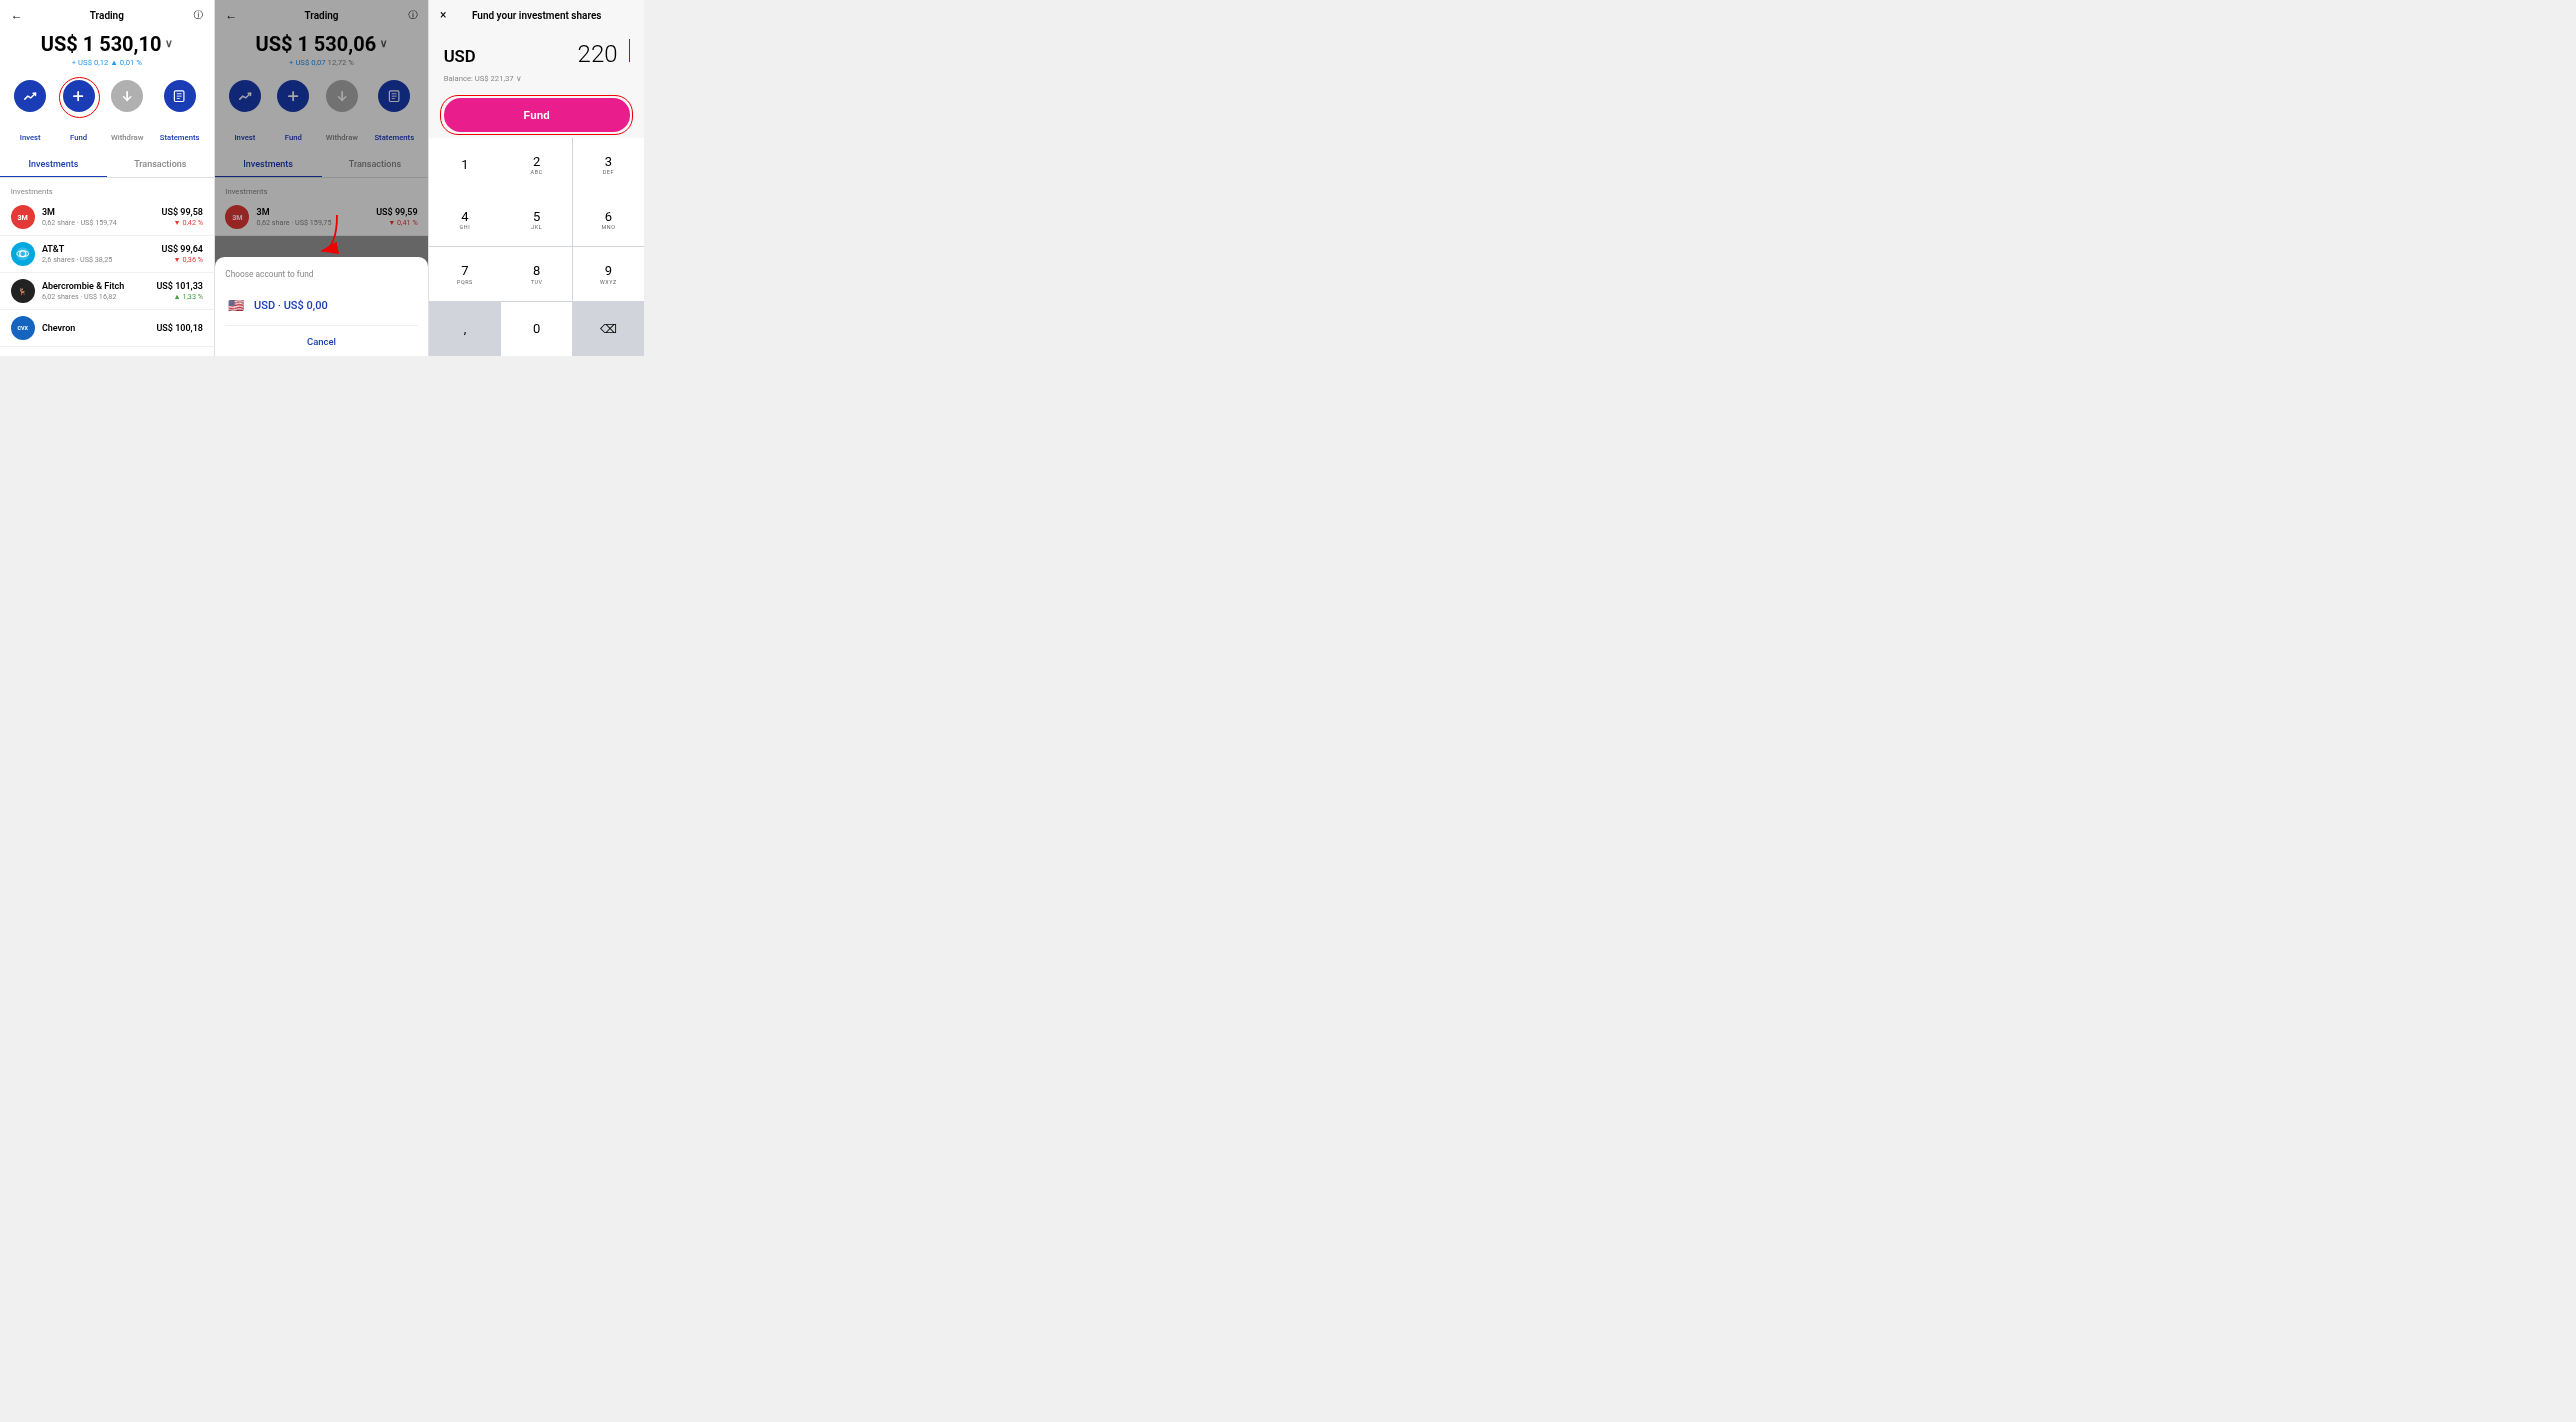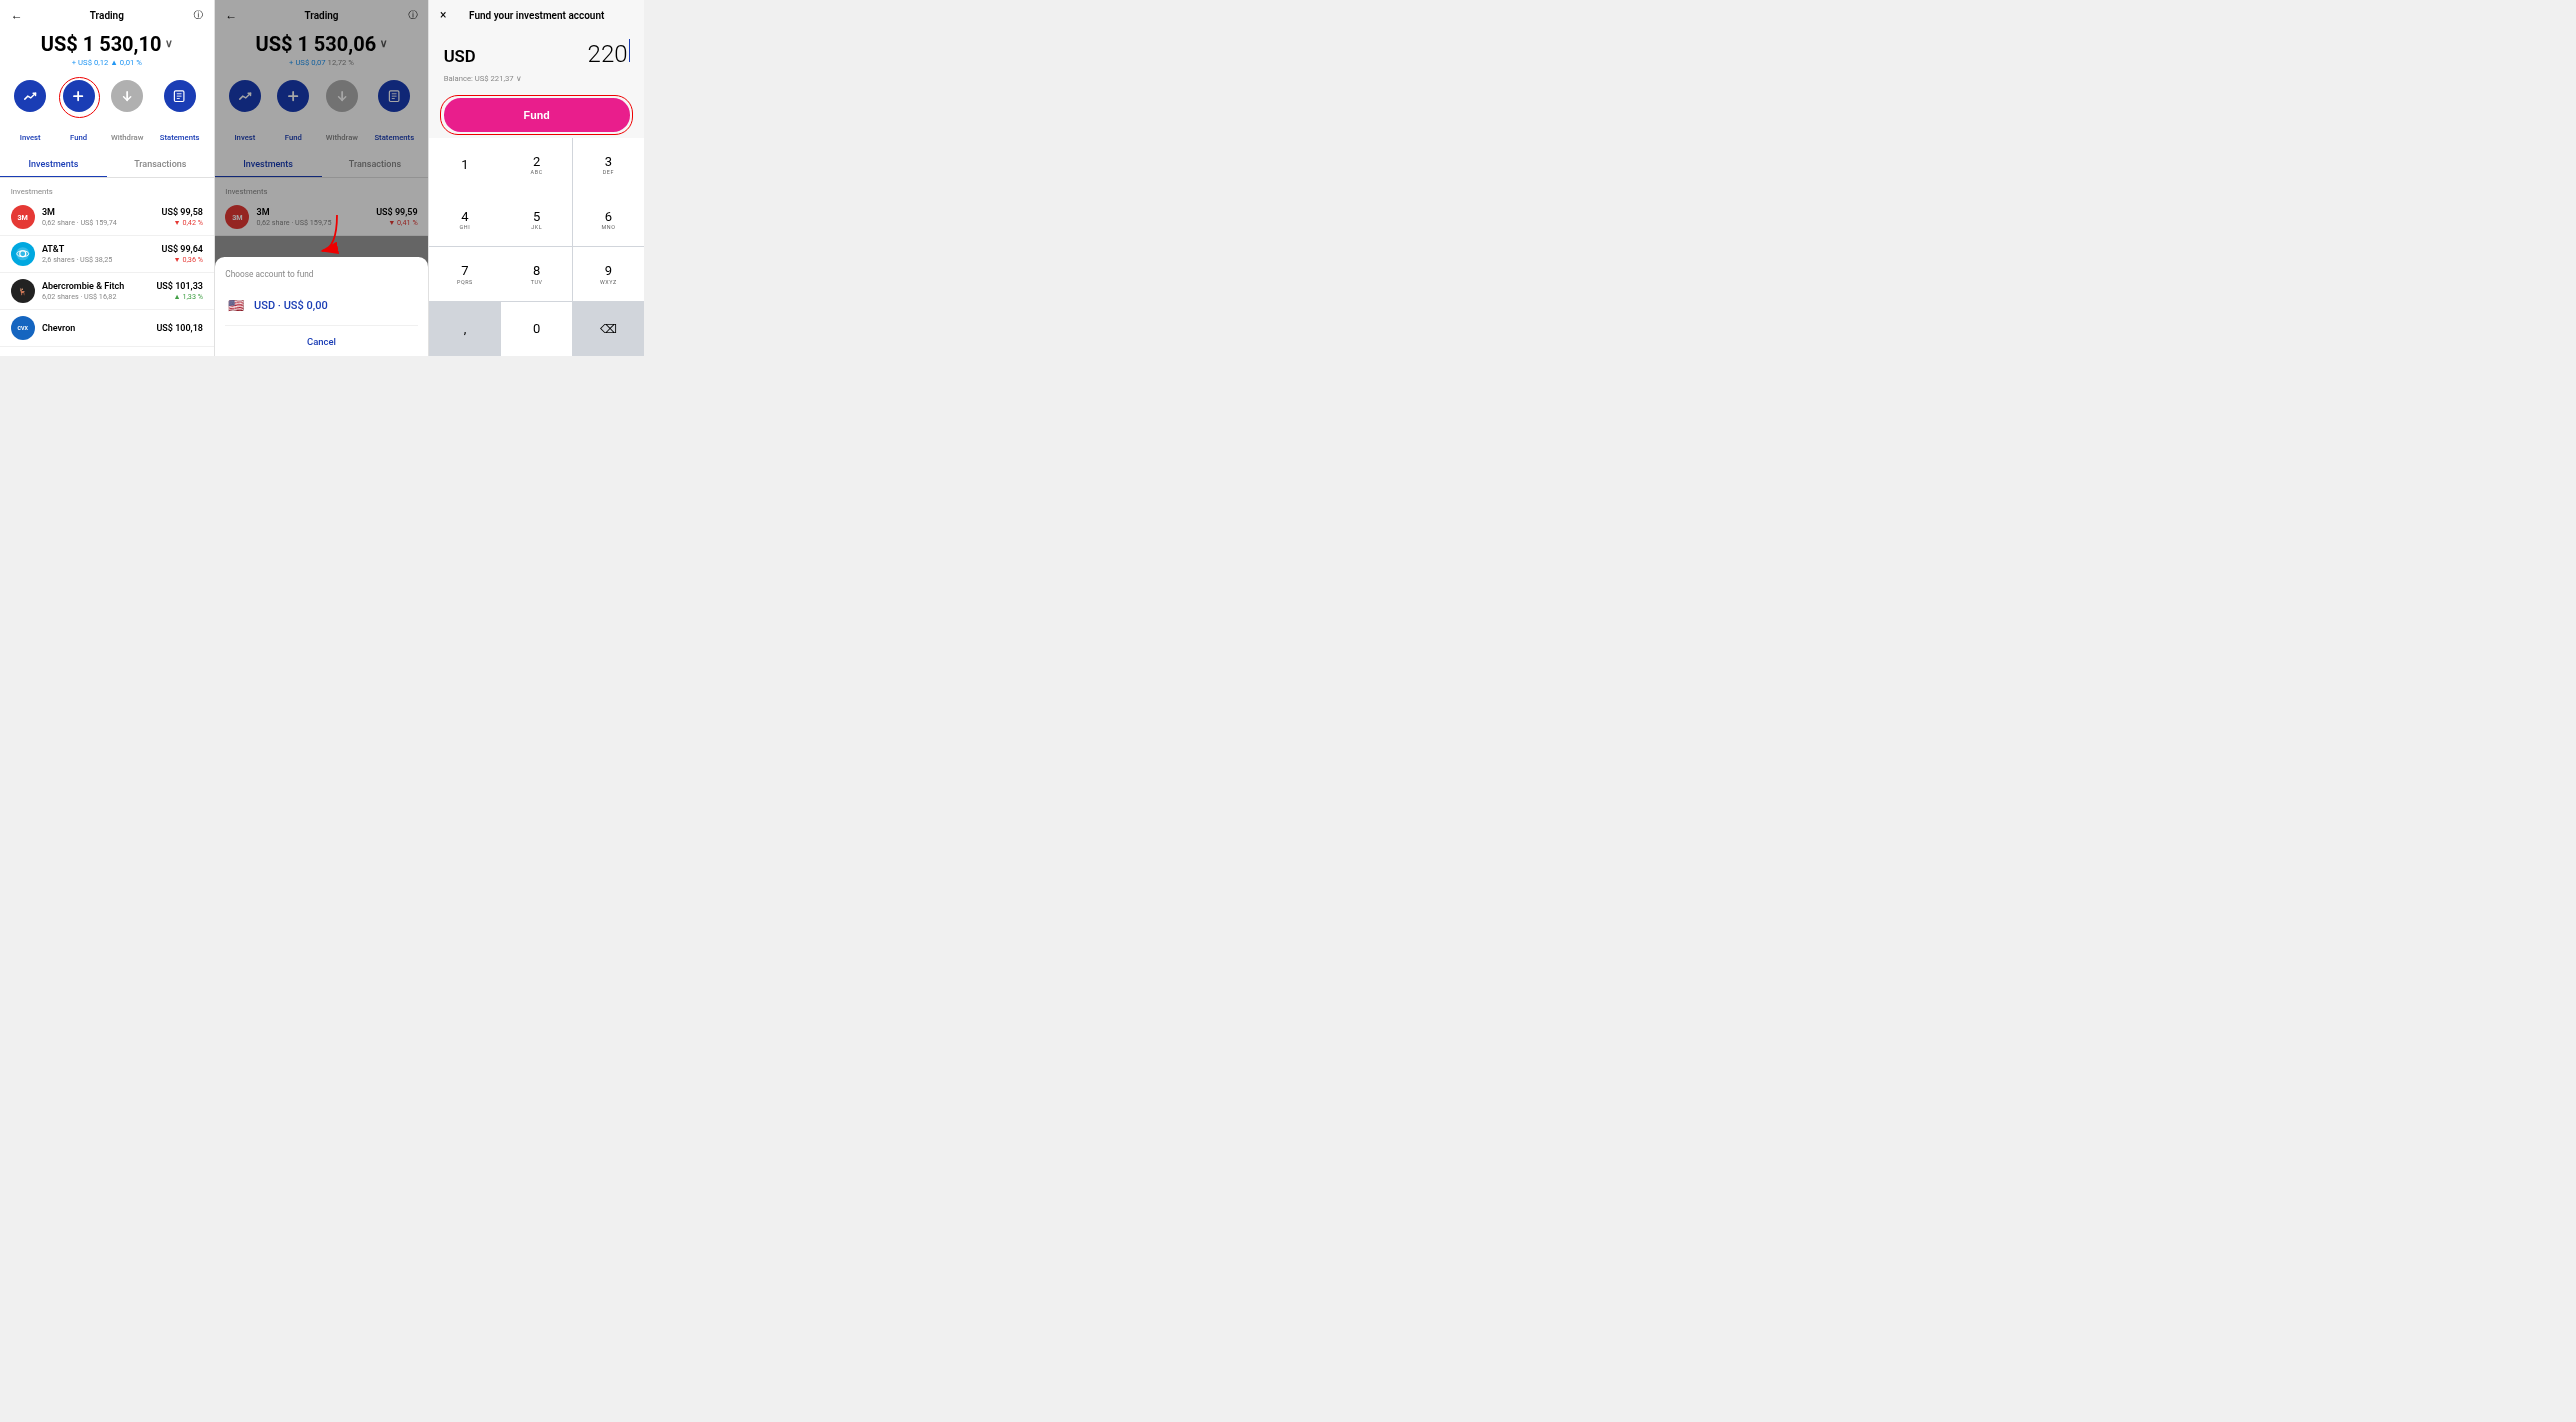--- a/index.html
+++ b/index.html
@@ -592,27 +592,27 @@
       </div>
       <div class="modal-cancel">Cancel</div>
     </div>
   </div>
 </div>
 
 <div class="panel panel-3" style="display:flex; flex-direction:column;">
 
   <div class="panel-3-header">
     <span class="close-btn">×</span>
-    <span class="fund-title">Fund your investment account</span>
+    <span class="fund-title">Fund your investment shares</span>
     <span style="width:16.7px;"></span>
   </div>
 
   <div class="fund-amount-section">
     <span class="fund-currency">USD</span>
-    <span style="display:flex; align-items:baseline; gap:1px;">
+    <span style="display:flex; align-items:baseline; gap:11px;">
       <span class="fund-number">220</span>
       <span class="fund-cursor"></span>
     </span>
   </div>
   <div class="fund-balance">
     <span>Balance: US$ 221,37</span>
     <span>∨</span>
   </div>
 
   <div class="fund-button-wrapper">

